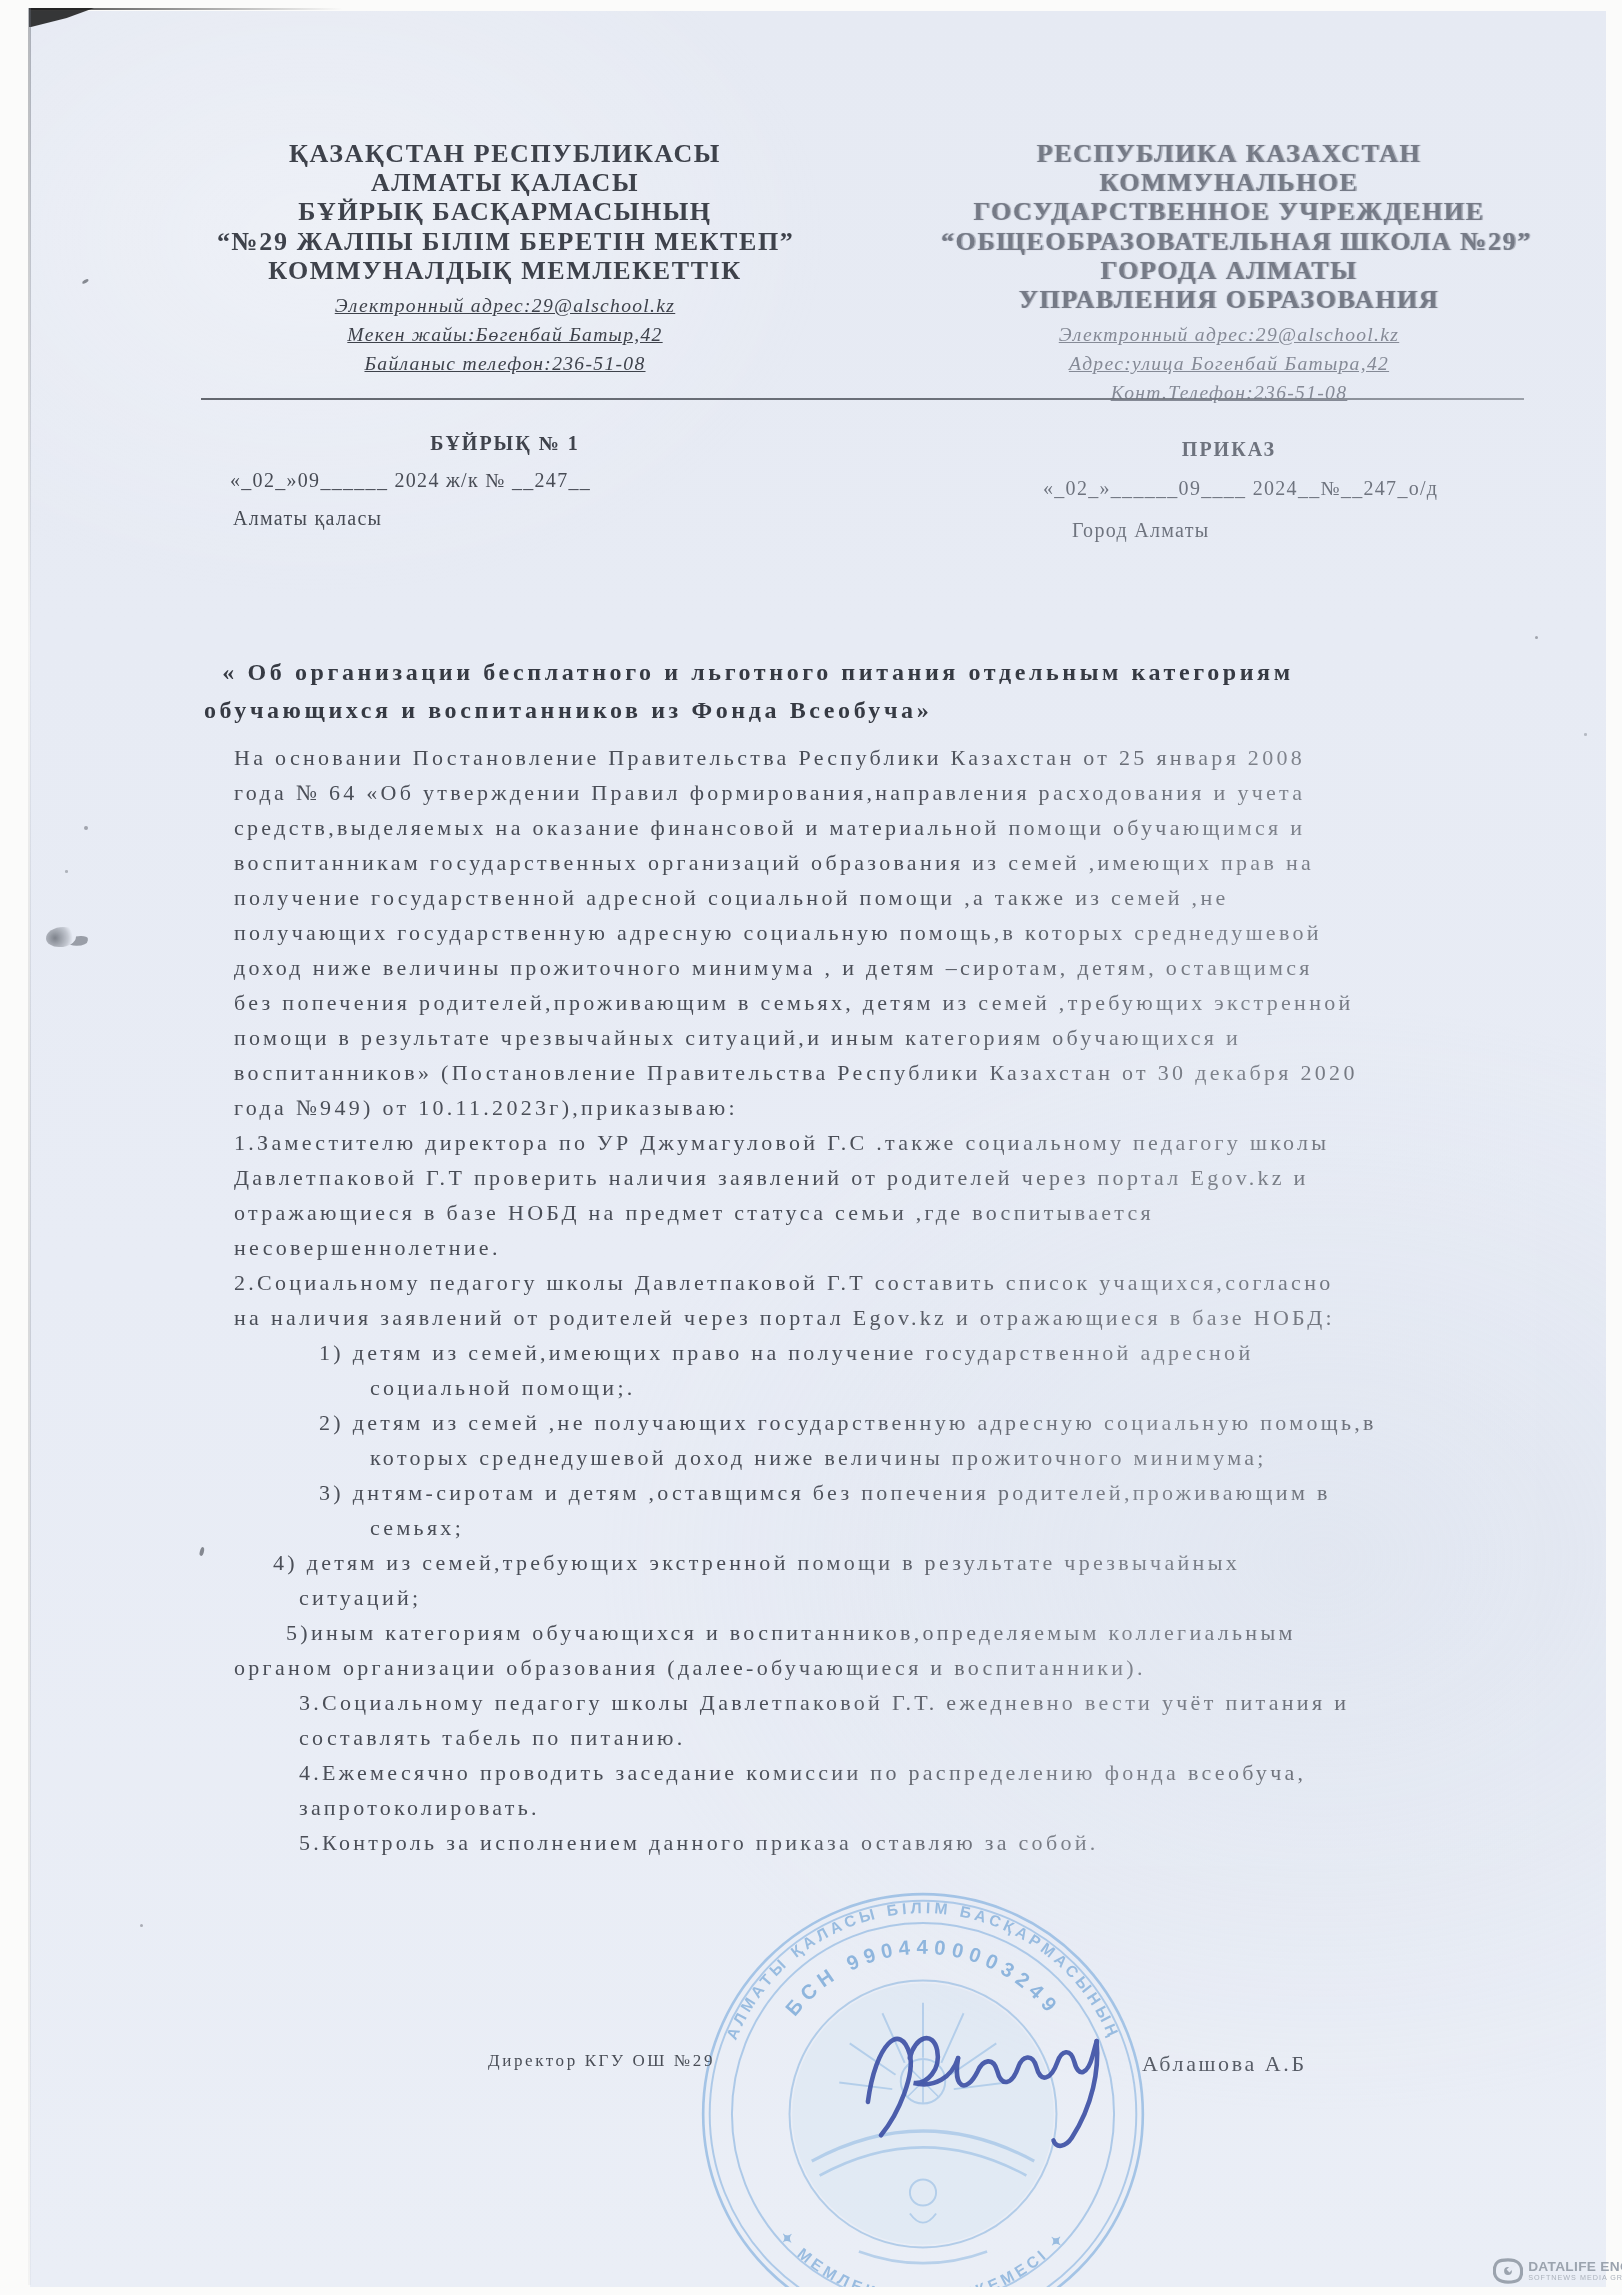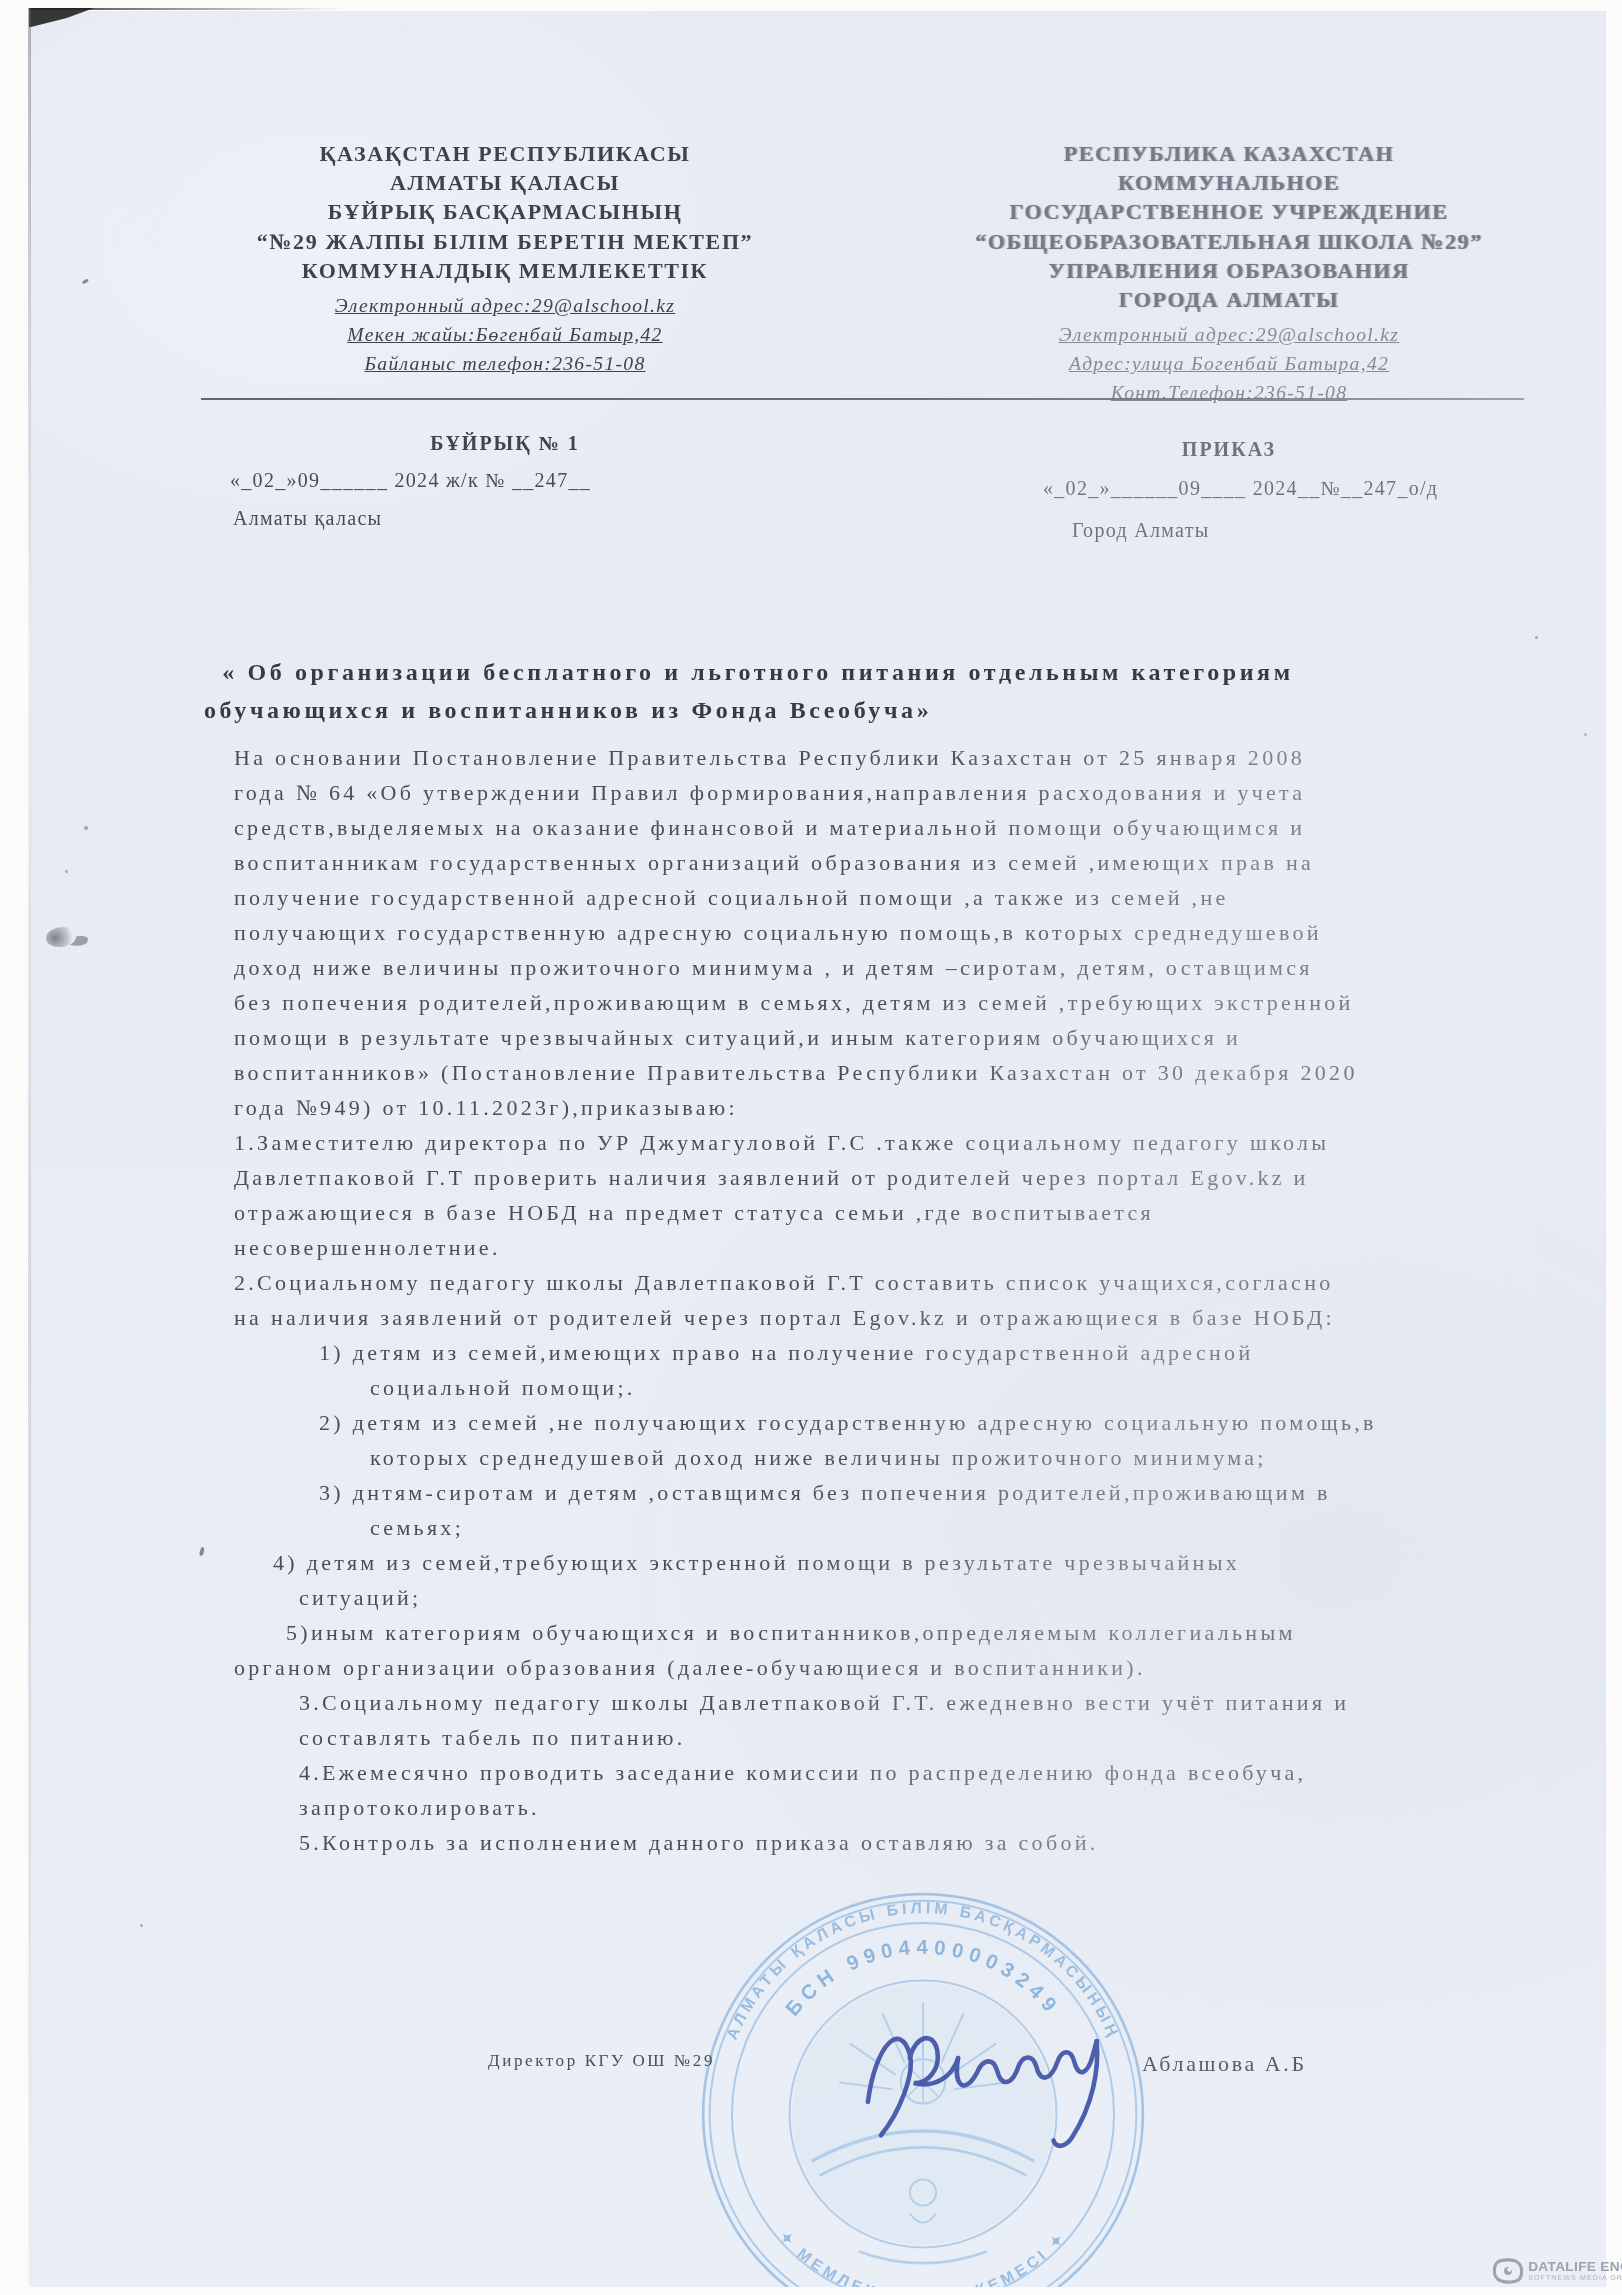--- a/index.html
+++ b/index.html
@@ -9,21 +9,21 @@
         background:#e7ebf4;
         background-image:
           radial-gradient(851px 589px at 18% 10%, rgba(255,255,255,.30), transparent 60%),
           radial-gradient(1112px 851px at 82% 68%, rgba(208,216,230,.35), transparent 65%),
           linear-gradient(180deg,#e6eaf3 0%,#e8ecf5 55%,#eaeef6 100%);}
   
   .org-col{position:absolute;top:128px;width:576px;}
   .org-col.left{left:187px;}
   .org-col.right{left:911px;}
   .org-lines > div{height:29.4px;line-height:29.4px;text-align:center;font-weight:700;
-                   font-size:22px;letter-spacing:1.6px;white-space:nowrap;}
+                   font-size:26px;letter-spacing:1.6px;white-space:nowrap;}
   .contact-lines{margin-top:5.2px;}
   .contact-lines > div{height:29px;line-height:29px;text-align:center;font-style:italic;
                        font-size:19.6px;letter-spacing:1.3px;white-space:nowrap;text-decoration:underline;}
   .org-col.left{color:#3e424b;filter:blur(0.2px);}
   .org-col.right{color:#757a86;filter:blur(0.4px);}
   .org-col.right .org-lines > div{text-shadow:1.3px 0 0.7px rgba(117,122,134,.55),-0.7px 0 0.7px rgba(117,122,134,.30);}
   .org-col.right .contact-lines{color:#858a96;}
   
   .rule{position:absolute;left:171px;top:387px;width:1323px;height:2px;
         background:linear-gradient(to right,#4b4f57 0%,#555a63 55%,#7a7f88 85%,#8d929b 100%);
@@ -106,22 +106,22 @@
           <div class="">Байланыс телефон:236-51-08</div>
         </div>
     </div>
 
     <div class="org-col right">
       <div class="org-lines">
           <div class="">РЕСПУБЛИКА КАЗАХСТАН</div>
           <div class="">КОММУНАЛЬНОЕ</div>
           <div class="">ГОСУДАРСТВЕННОЕ УЧРЕЖДЕНИЕ</div>
           <div class="">“ОБЩЕОБРАЗОВАТЕЛЬНАЯ ШКОЛА №29”</div>
+          <div class="">ГОРОДА АЛМАТЫ</div>
           <div class="">УПРАВЛЕНИЯ ОБРАЗОВАНИЯ</div>
-          <div class="">ГОРОДА АЛМАТЫ</div>
         </div>
       <div class="contact-lines">
           <div class="">Электронный адрес:29@alschool.kz</div>
           <div class="">Адрес:улица Богенбай Батыра,42</div>
           <div class="">Конт.Телефон:236-51-08</div>
         </div>
     </div>
 
     <div class="rule"></div>
 

